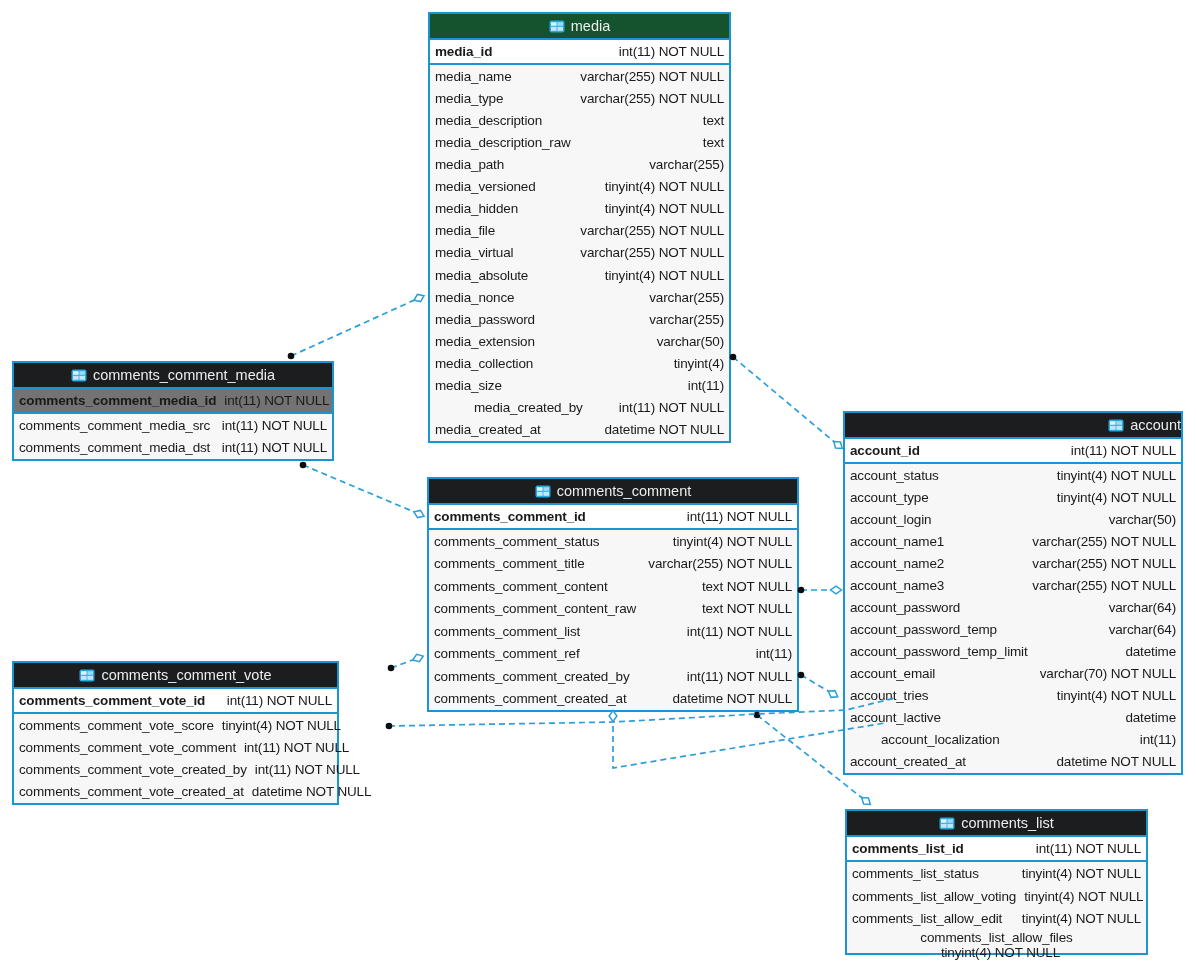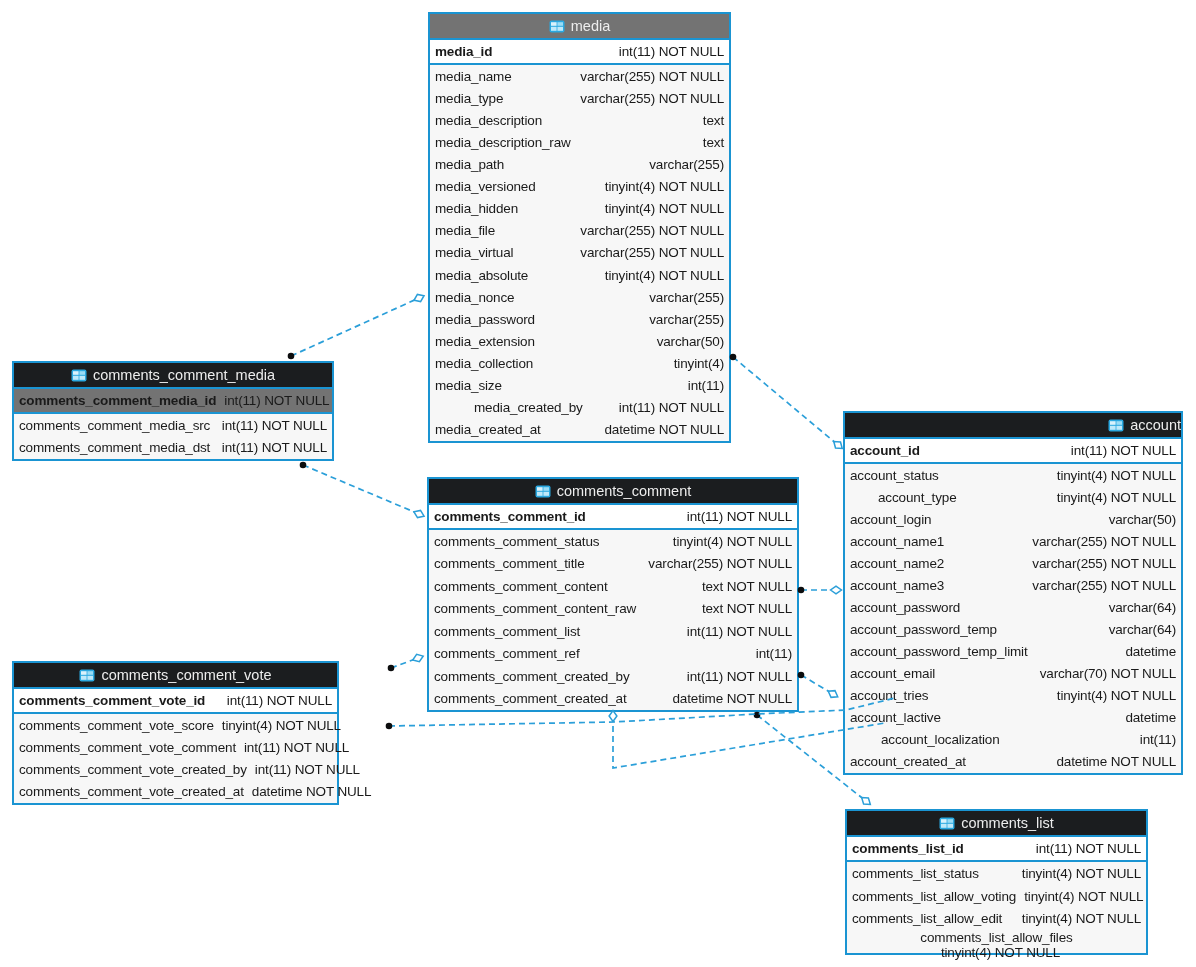--- a/index.html
+++ b/index.html
@@ -61,21 +61,21 @@
       <path d="M5.5,0 L0,-3.9 L-5.5,0 L0,3.9 Z" transform="translate(833,694) rotate(-149.3002774491856)" fill="#ffffff" stroke="#2b9fd9" stroke-width="1.5"></path>
       <polyline points="757,715 866,801" fill="none" stroke="#2b9fd9" stroke-width="1.7" stroke-dasharray="6,4"></polyline>
       <circle cx="757" cy="715" r="3.3" fill="#0c0d0e"></circle>
       <path d="M5.5,0 L0,-3.9 L-5.5,0 L0,3.9 Z" transform="translate(866,801) rotate(-141.72688404900134)" fill="#ffffff" stroke="#2b9fd9" stroke-width="1.5"></path>
       <polyline points="389,726 614,722 757,714 846,710 895,698" fill="none" stroke="#2b9fd9" stroke-width="1.7" stroke-dasharray="6,4"></polyline>
       <circle cx="389" cy="726" r="3.3" fill="#0c0d0e"></circle>
       <polyline points="613,716 613,768 885,723" fill="none" stroke="#2b9fd9" stroke-width="1.7" stroke-dasharray="6,4"></polyline>
       <path d="M5.5,0 L0,-3.9 L-5.5,0 L0,3.9 Z" transform="translate(613,716) rotate(90)" fill="#ffffff" stroke="#2b9fd9" stroke-width="1.5"></path>
     </svg>
 <div class="tbl" style="left: 428px; top: 12px; width: 303px; height: 431px; border-color: rgb(26, 148, 210); background: rgb(247, 247, 247);">
-      <div class="tbl-header" style="background: #737373; color: rgb(237, 237, 237);">
+      <div class="tbl-header" style="background: #14532d; color: rgb(237, 237, 237);">
         <span style="display: inline-flex;">
           <svg class="tbl-icon" viewBox="0 0 16 13" xmlns="http://www.w3.org/2000/svg">
             <rect x="0.5" y="0.5" width="15" height="12" rx="2" fill="#2aa8e0"></rect>
             <rect x="2" y="2.2" width="5.6" height="3.6" fill="#d9f2fc"></rect>
             <rect x="8.4" y="2.2" width="5.6" height="3.6" fill="#9adcf6"></rect>
             <rect x="2" y="6.8" width="5.6" height="4" fill="#bfe9fa"></rect>
             <rect x="8.4" y="6.8" width="5.6" height="4" fill="#bfe9fa"></rect>
           </svg>
         </span>
         <span>media</span>
@@ -277,21 +277,21 @@
         <span>account</span>
       </div>
       <div class="pk-row" style="background: rgb(255, 255, 255);">
         <span class="col-name">account_id</span>
         <span class="col-type">int(11) NOT NULL</span>
       </div>
       <div class="col-row" style="height: 22.0714px;">
         <span class="col-name">account_status</span>
         <span class="col-type">tinyint(4) NOT NULL</span>
       </div>
-      <div class="col-row" style="height: 22.0714px; margin-left: 28px;">
+      <div class="col-row" style="height: 22.0714px;">
         <span class="col-name">account_type</span>
         <span class="col-type">tinyint(4) NOT NULL</span>
       </div>
       <div class="col-row" style="height: 22.0714px;">
         <span class="col-name">account_login</span>
         <span class="col-type">varchar(50)</span>
       </div>
       <div class="col-row" style="height: 22.0714px;">
         <span class="col-name">account_name1</span>
         <span class="col-type">varchar(255) NOT NULL</span>

